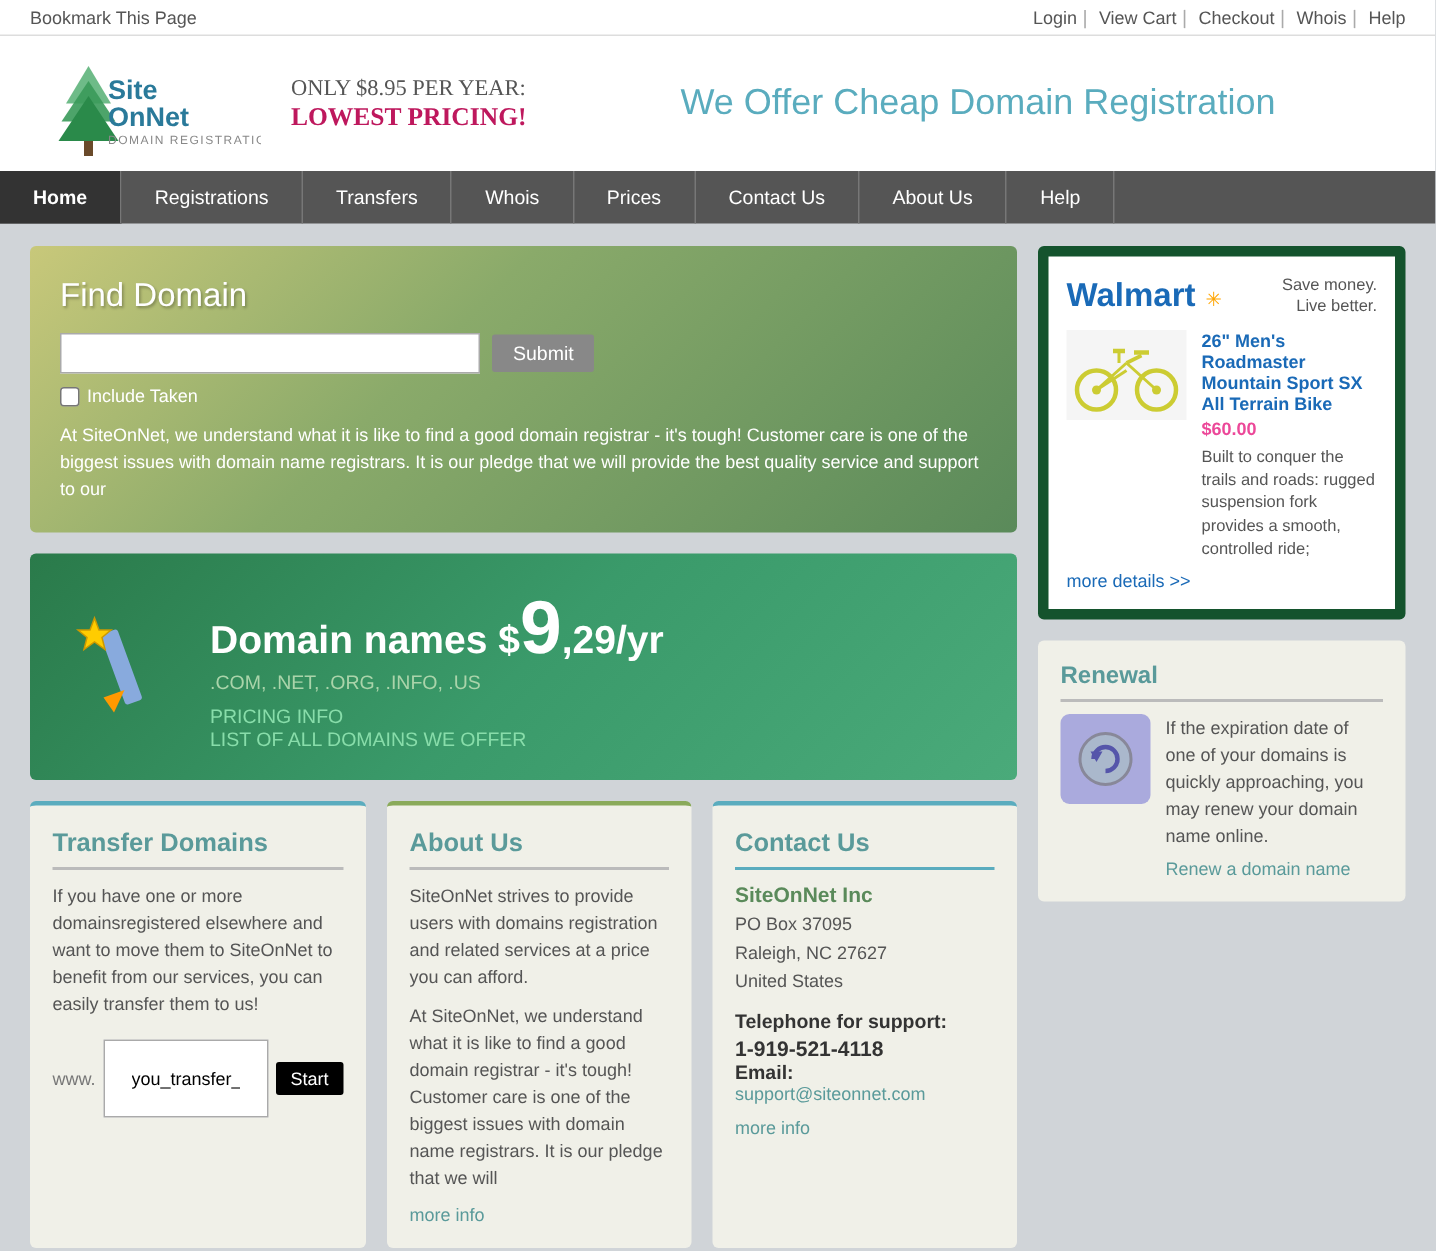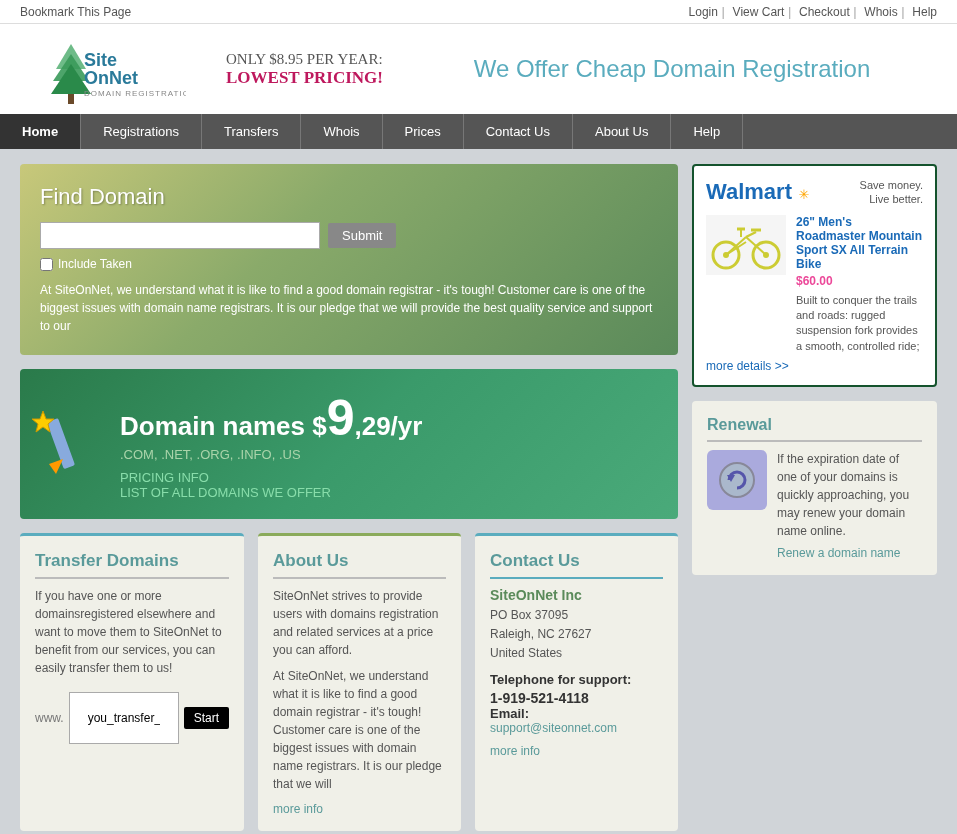--- a/index.html
+++ b/index.html
@@ -16,22 +16,21 @@
     }
     .top-bar-left a { color: #555; text-decoration: none; font-size: 12px; }
     .top-bar-right a { color: #555; text-decoration: none; font-size: 12px; margin-left: 4px; }
     .top-bar-right span { color: #aaa; }
 
     
     .header {
       background: #fff;
       display: flex;
       align-items: center;
-      padding: 10px 36px;
-      gap: 20px;
+      padding: 10px 24px;
     }
     .logo {
       width: 150px;
       height: 70px;
       display: flex;
       align-items: center;
       justify-content: center;
       flex-shrink: 0;
     }
     .logo-svg { width: 150px; height: 70px; }
@@ -105,20 +104,21 @@
       font-size: 13px;
       border-radius: 2px;
     }
     .include-taken { display: flex; align-items: center; gap: 5px; color: #fff; font-size: 12px; margin-bottom: 10px; }
     .find-domain-desc { color: #fff; font-size: 12px; line-height: 1.5; }
 
     
     .domain-promo {
       background: linear-gradient(135deg, #2a7a4a 0%, #3a9a6a 50%, #4aaa7a 100%);
       border-radius: 4px;
+      padding: 20px;
       min-height: 150px;
       display: flex;
       gap: 20px;
       align-items: center;
       position: relative;
       overflow: hidden;
     }
     .domain-promo-content h2 {
       color: #fff;
       font-size: 26px;
@@ -158,21 +158,21 @@
     .transfer-input-row input { padding: 4px 6px; border: 1px solid #aaa; font-size: 12px; width: 120px; }
     .transfer-input-row button { padding: 4px 10px; background: #999; color: #fff; border: none; font-size: 12px; cursor: pointer; border-radius: 2px; }
     .about-us-desc { color: #5a8a5a; font-size: 12px; line-height: 1.5; margin-bottom: 6px; }
     .more-info-link { color: #5a9a9a; font-size: 12px; text-decoration: none; }
 
     
     .ad-box {
       background: #fff;
       border-radius: 4px;
       padding: 12px;
-      border: 2px solid #14532d;
+      border: 7px solid #14532d;
     }
     .walmart-header {
       display: flex;
       align-items: center;
       justify-content: space-between;
       margin-bottom: 8px;
     }
     .walmart-logo-text {
       font-size: 22px;
       font-weight: bold;

